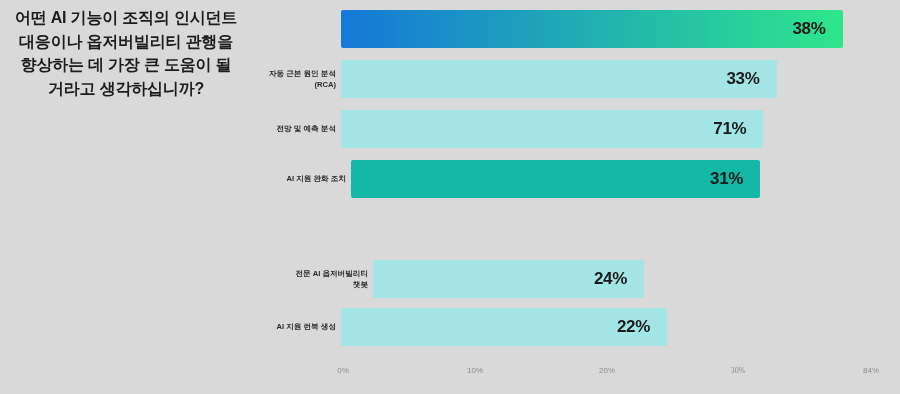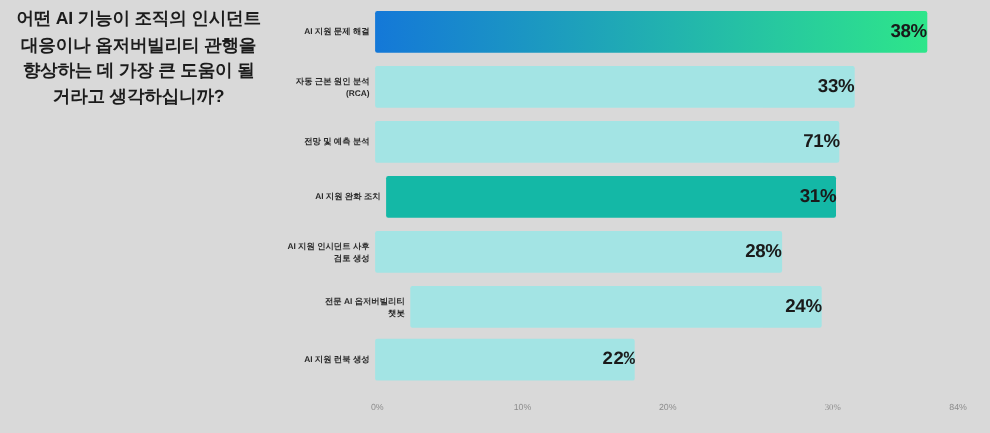--- a/index.html
+++ b/index.html
@@ -84,20 +84,21 @@
   }
 
   .bar-fill {
     position: relative;
     height: 38px;
     border-radius: 2px;
     display: flex;
     align-items: center;
     justify-content: flex-end;
     box-sizing: border-box;
+    padding-right: 17px;
   }
 
   .bar-value {
     font-size: 17px;
     font-weight: 700;
     color: #1a1a1a;
     letter-spacing: -0.3px;
   }
 
   
@@ -122,21 +123,20 @@
 <body>
 
 <div id="chart-root">
 
   <div id="question-block">
     <h1 id="question-title">어떤 AI 기능이 조직의 인시던트 대응이나 옵저버빌리티 관행을 향상하는 데 가장 큰 도움이 될 거라고 생각하십니까?</h1>
   </div>
 
   <div id="plot-area">
       <div class="bar-row" style="top: 10px;">
-        <div class="bar-label">AI 지원 문제 해결</div>
         <div class="bar-track" style="width: 501.6px;">
           <div class="bar-fill" style="width: 100%; background: linear-gradient(90deg, rgb(20, 120, 216) 0%, rgb(46, 230, 138) 100%);">
             <span class="bar-value">38%</span>
           </div>
         </div>
       </div>
       <div class="bar-row" style="top: 60px;">
         <div class="bar-label">자동 근본 원인 분석
 (RCA)</div>
         <div class="bar-track" style="width: 435.6px;">
@@ -154,49 +154,40 @@
         </div>
       </div>
       <div class="bar-row" style="top: 160px; margin-left: 10px;">
         <div class="bar-label">AI 지원 완화 조치</div>
         <div class="bar-track" style="width: 409.2px;">
           <div class="bar-fill" style="width: 100%; background: #14b8a6;">
             <span class="bar-value">31%</span>
           </div>
         </div>
       </div>
-      <div class="bar-row" style="top: 210px;">
-        <div class="bar-label">AI 지원 인시던트 사후
-검토 생성</div>
-        <div class="bar-track" style="width: 369.6px;">
-          <div class="bar-fill" style="width: 100%; background: rgb(163, 228, 228);">
-            <span class="bar-value">28%</span>
-          </div>
-        </div>
-      </div>
       <div class="bar-row" style="top: 260px; margin-left: 32px;">
         <div class="bar-label">전문 AI 옵저버빌리티
 챗봇</div>
-        <div class="bar-track" style="width: 374px; text-align: right;">
+        <div class="bar-track" style="width: 271px; text-align: right;">
           <div class="bar-fill" style="width: 100%; background: rgb(163, 228, 228);">
             <span class="bar-value">24%</span>
           </div>
         </div>
       </div>
       <div class="bar-row" style="top: 308px;">
         <div class="bar-label">AI 지원 런북 생성</div>
-        <div class="bar-track" style="width: 236px; font-family: Liberation Mono, monospace;">
+        <div class="bar-track" style="width: 326px;">
           <div class="bar-fill" style="width: 100%; background: rgb(163, 228, 228);">
             <span class="bar-value">22%</span>
           </div>
         </div>
       </div>
     </div>
 
   <div id="x-axis">
       <span class="x-tick" style="left: 343px;">0%</span>
       <span class="x-tick" style="left: 475px;">10%</span>
       <span class="x-tick" style="left: 607px;">20%</span>
-      <span class="x-tick" style="left: 757px; font-family: Liberation Serif, serif;">30%</span>
+      <span class="x-tick" style="left: 738px; font-family: Liberation Serif, serif;">30%</span>
       <span class="x-tick" style="left: 871px;">84%</span>
     </div>
 
 </div>
 
 </body></html>

